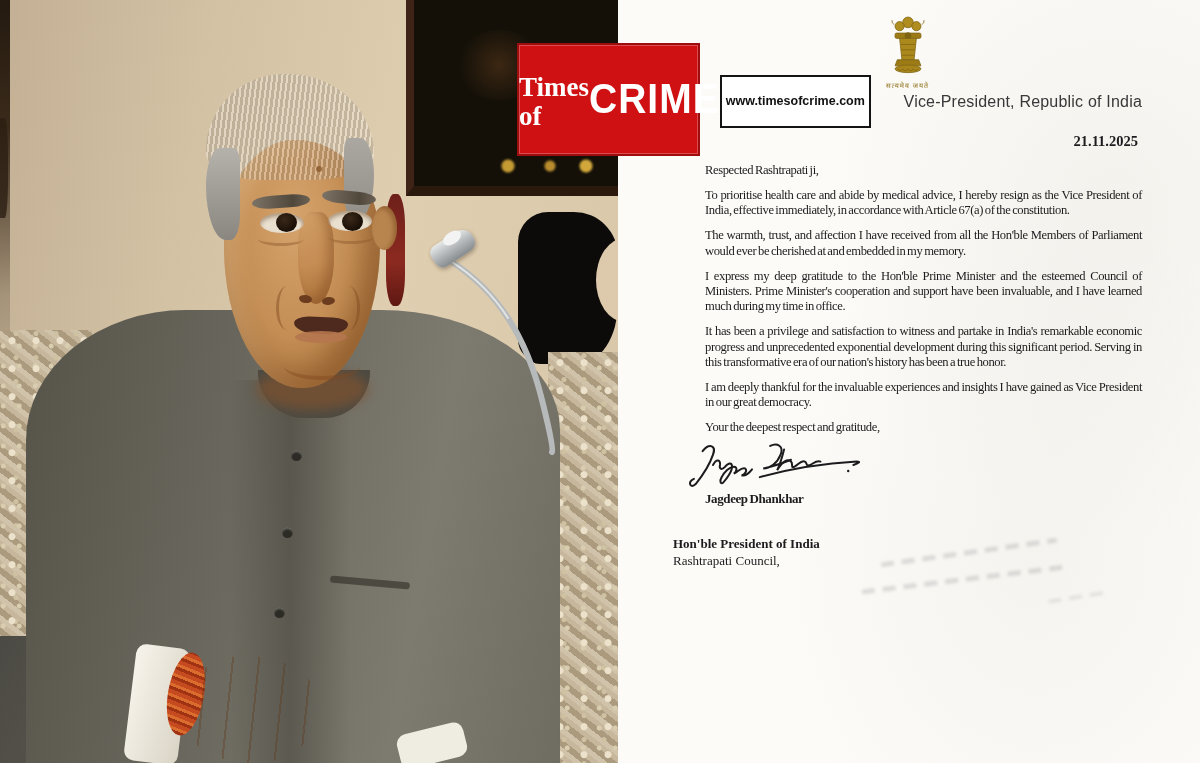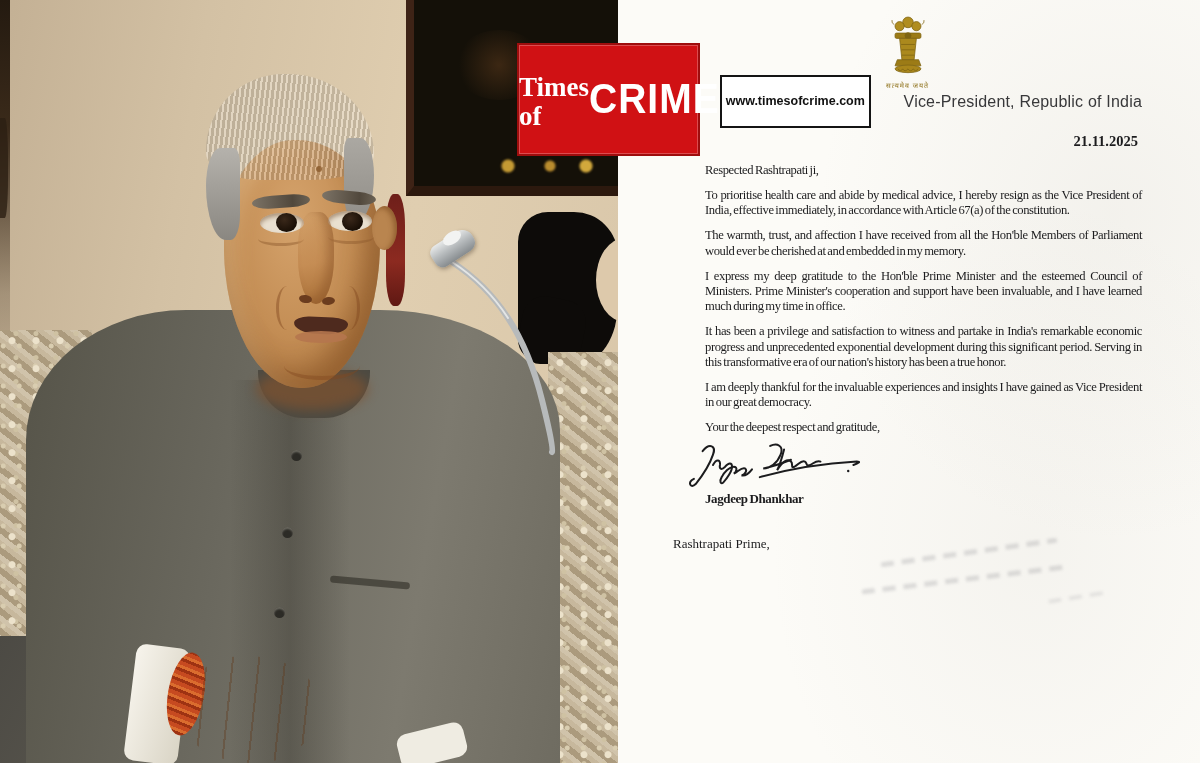--- a/index.html
+++ b/index.html
@@ -274,21 +274,22 @@
           <path d="M96,8 C104,4 112,8 108,18 C104,28 96,34 88,34 C98,32 110,28 120,24"></path>
           <path d="M112,12 c-2,8 -4,16 -8,24 c6,-10 12,-14 16,-10 c3,3 -1,8 4,6 c5,-3 8,-8 12,-6 c3,2 1,6 6,4 c4,-2 8,-6 12,-4"></path>
           <path d="M84,44 C120,34 160,28 196,26 C201,26 198,28 192,30"></path>
           <circle cx="186" cy="37" r="1.4" fill="#1c1c1e" stroke="none"></circle>
         </g>
       </svg>
     </div>
     <div class="sig-name body-txt">Jagdeep Dhankhar</div>
 
     <div class="recipient">
-      <div>Rashtrapati Prime,</div>
+      <div class="recipient-name">Hon'ble President of India</div>
+      <div>Rashtrapati Council,</div>
     </div>
 
     <div class="ghost ghost1"></div>
     <div class="ghost ghost2"></div>
     <div class="ghost ghost3"></div>
   </div>
 
 </div>
 
 </body></html>

